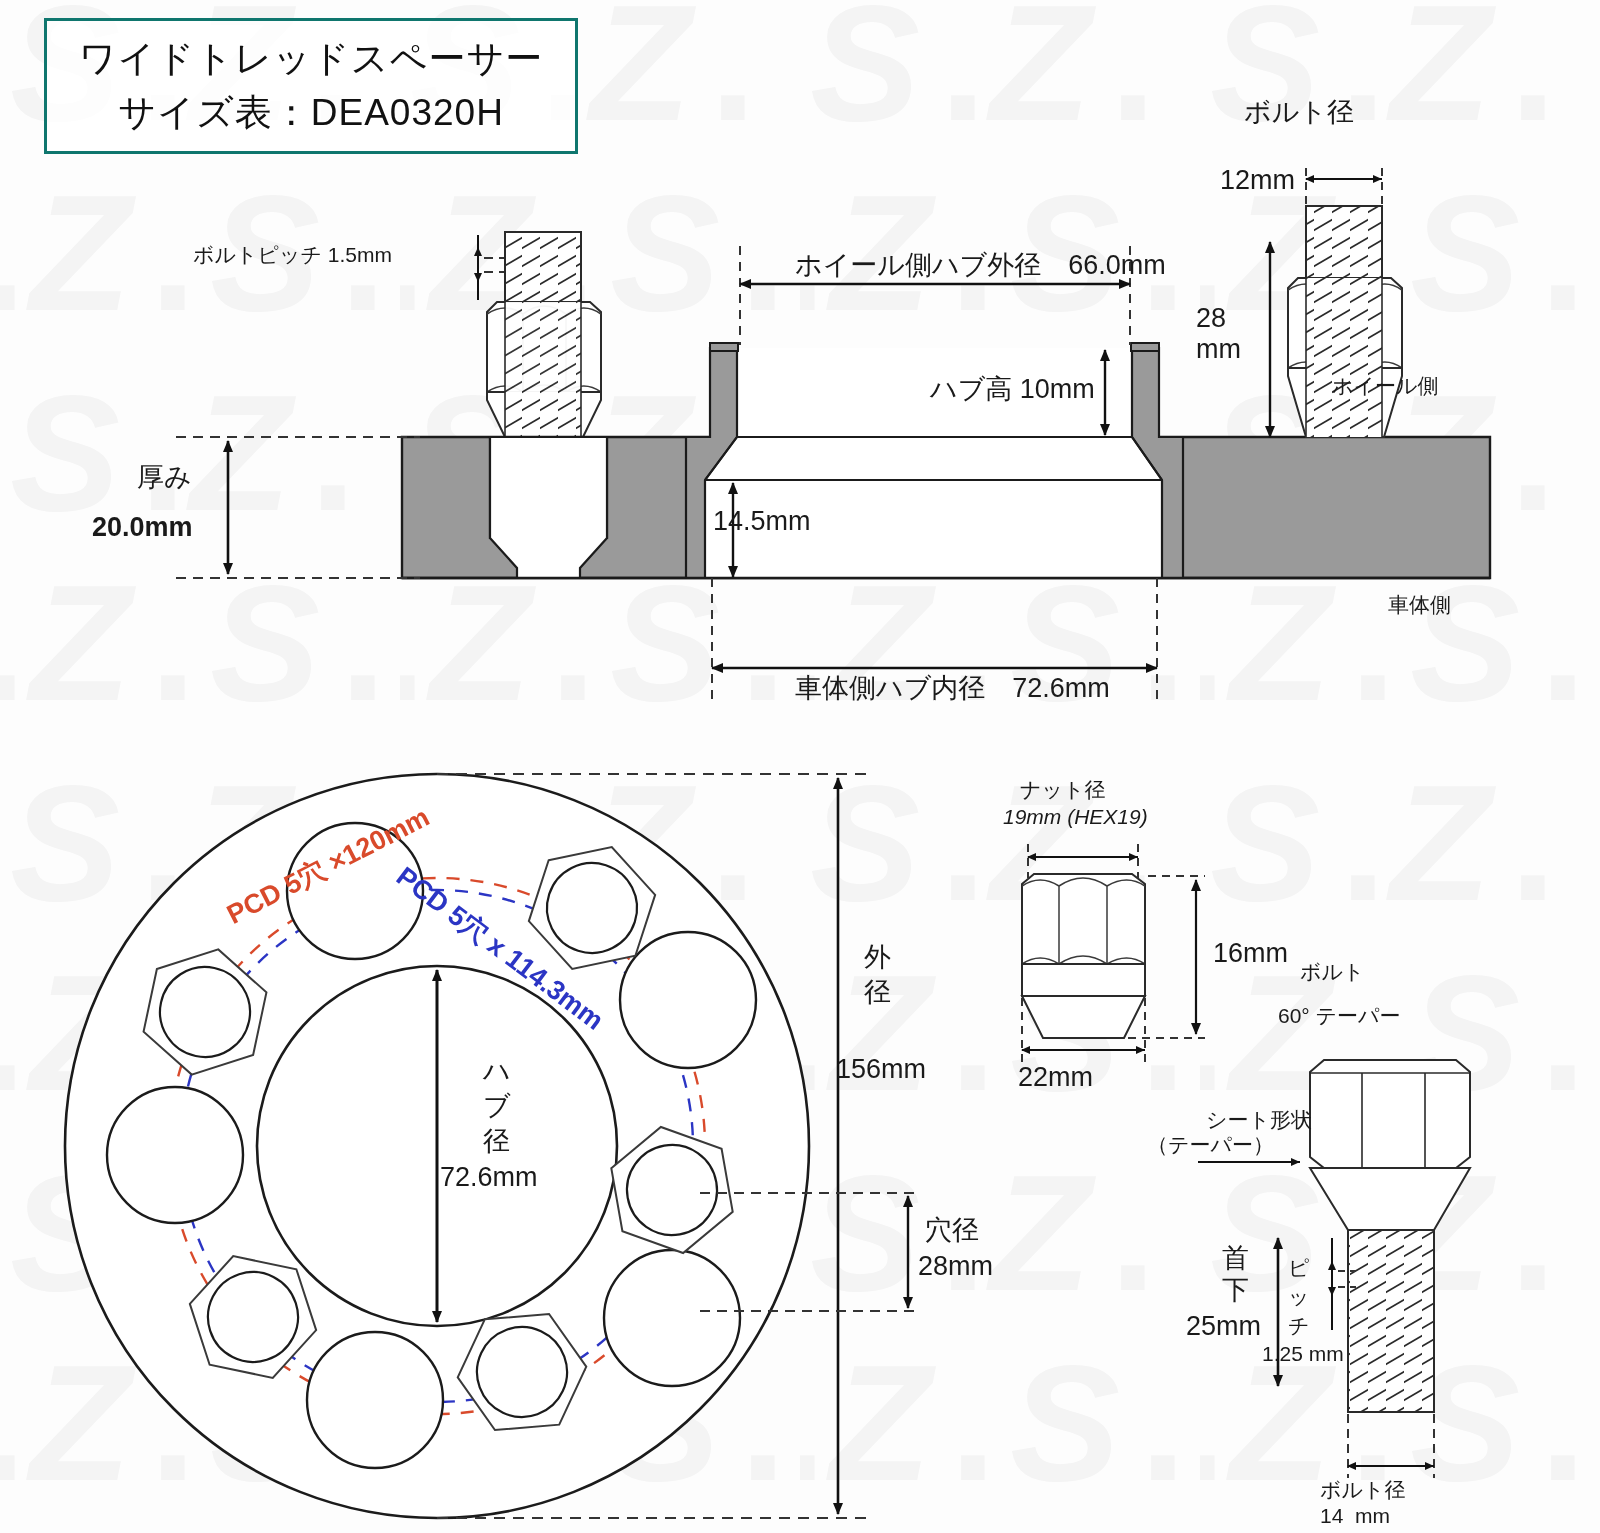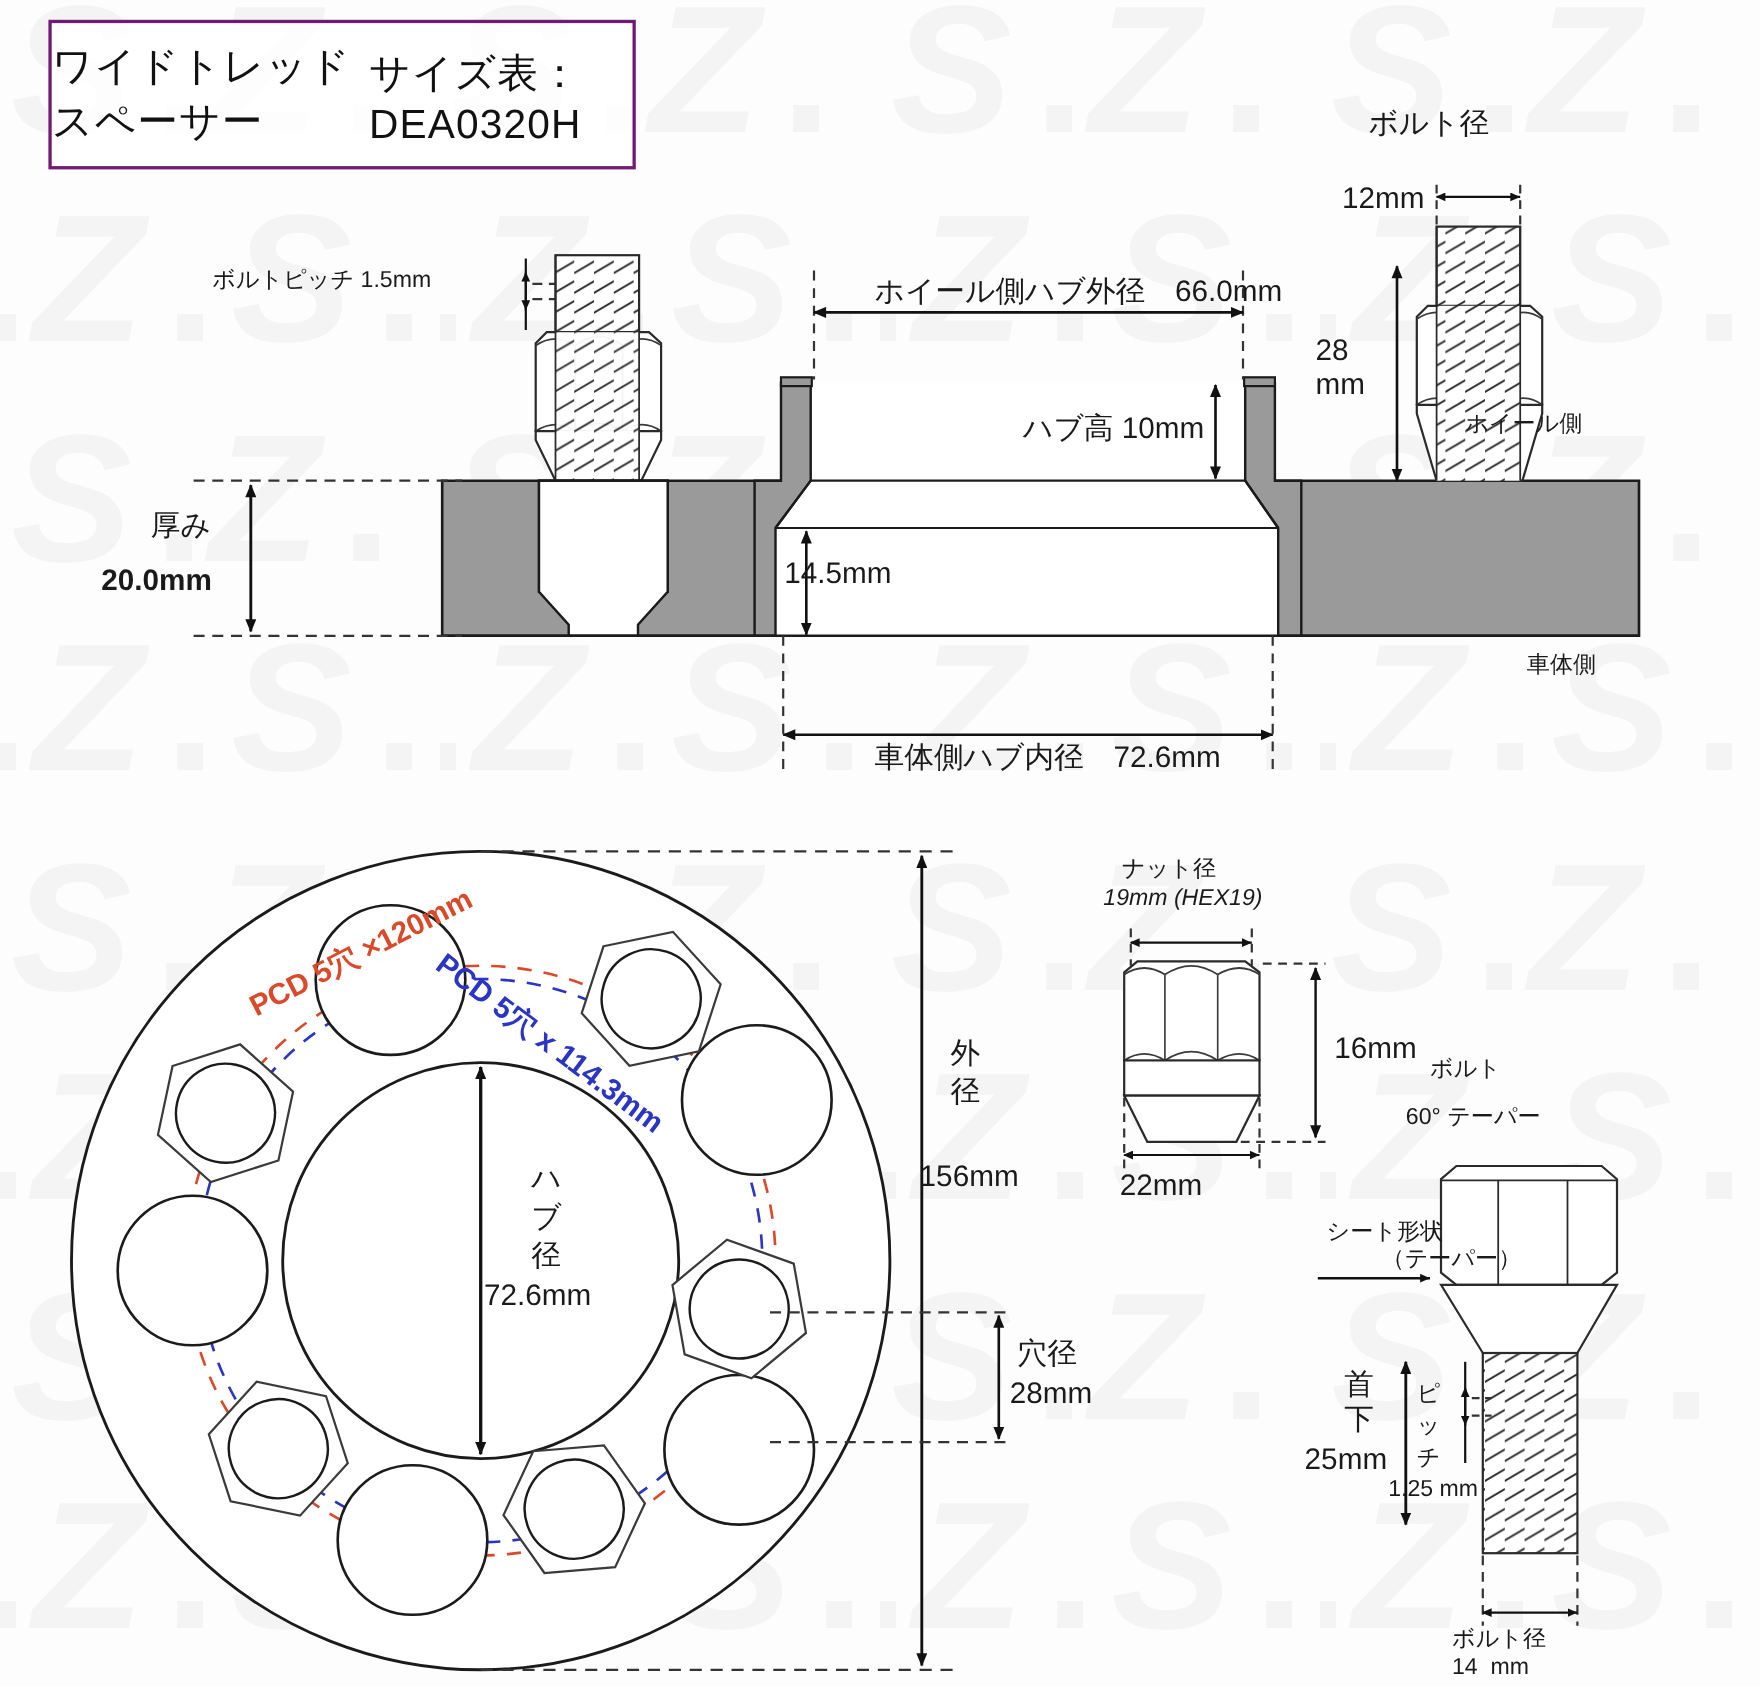--- a/index.html
+++ b/index.html
@@ -27,24 +27,25 @@
     position: absolute;
     z-index: 3;
     color: #1a1a1a;
     white-space: pre;
     line-height: 1.12;
   }
   .title-box {
     position: absolute;
     left: 44px; top: 18px;
     width: 534px; height: 136px;
-    border: 3px solid #701a75;
+    border: 3px solid #0f766e;
     background: rgba(255,255,255,0.78);
     z-index: 4;
     display: flex;
+    flex-direction: column;
     align-items: center;
     justify-content: center;
   }
   .title-line1 {
     font-size: 37px;
     letter-spacing: 1px;
     color: #111;
   }
   .title-line2 {
     font-size: 37px;
@@ -394,21 +395,21 @@
   <div class="lbl sm-jp ctr" style="left:1003px; top:805px; width:168px;font-style:italic;">19mm (HEX19)</div>
 
   <div class="lbl mid-jp" style="left:1213px; top:938px;">16mm</div>
 
   <div class="lbl mid-jp ctr" style="left:1018px; top:1062px; width:130px;">22mm</div>
 
   <div class="lbl big-jp ctr" style="left:1300px; top:960px; width:240px;">ボルト</div>
   <div class="lbl big-jp ctr" style="left:1278px; top:1004px; width:290px;">60° テーパー</div>
 
   <div class="lbl sm-jp" style="left:1206px; top:1108px;">シート形状</div>
-  <div class="lbl sm-jp" style="left:1256px; top:1133px;text-align:center;">（テーパー）</div>
+  <div class="lbl sm-jp" style="left:1147px; top:1133px;text-align:center;">（テーパー）</div>
 
   <div class="lbl mid-jp ctr" style="left:1222px; top:1243px; width:36px;">首</div>
   <div class="lbl mid-jp ctr" style="left:1222px; top:1275px; width:36px;">下</div>
   <div class="lbl mid-jp" style="left:1186px; top:1311px;">25mm</div>
 
   <div class="lbl sm-jp ctr" style="left:1288px; top:1256px; width:30px;">ピ</div>
   <div class="lbl sm-jp ctr" style="left:1288px; top:1285px; width:30px;">ッ</div>
   <div class="lbl sm-jp ctr" style="left:1288px; top:1314px; width:30px;">チ</div>
   <div class="lbl sm-jp" style="left:1262px; top:1342px;">1.25 mm</div>
 

